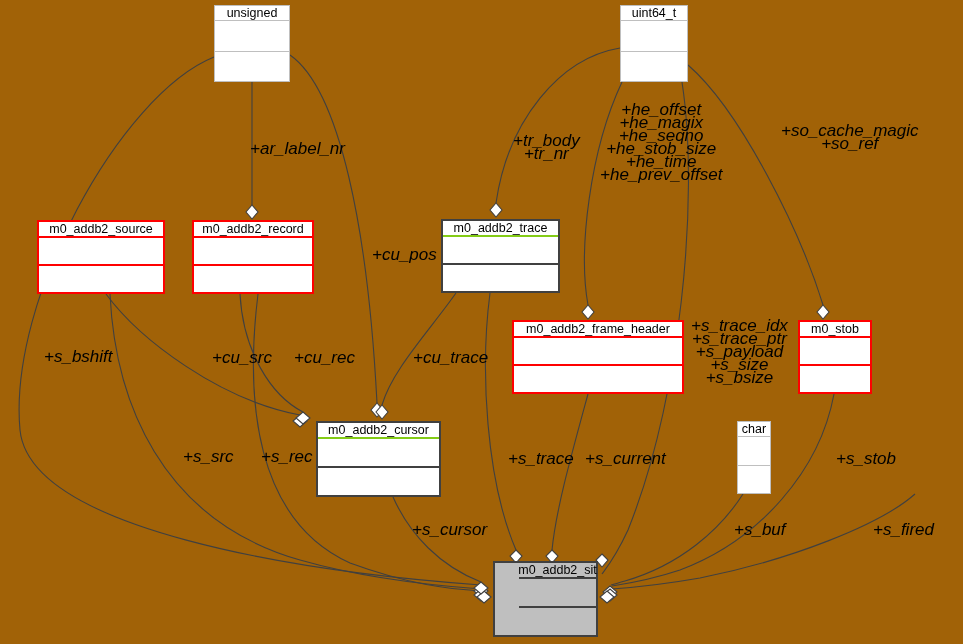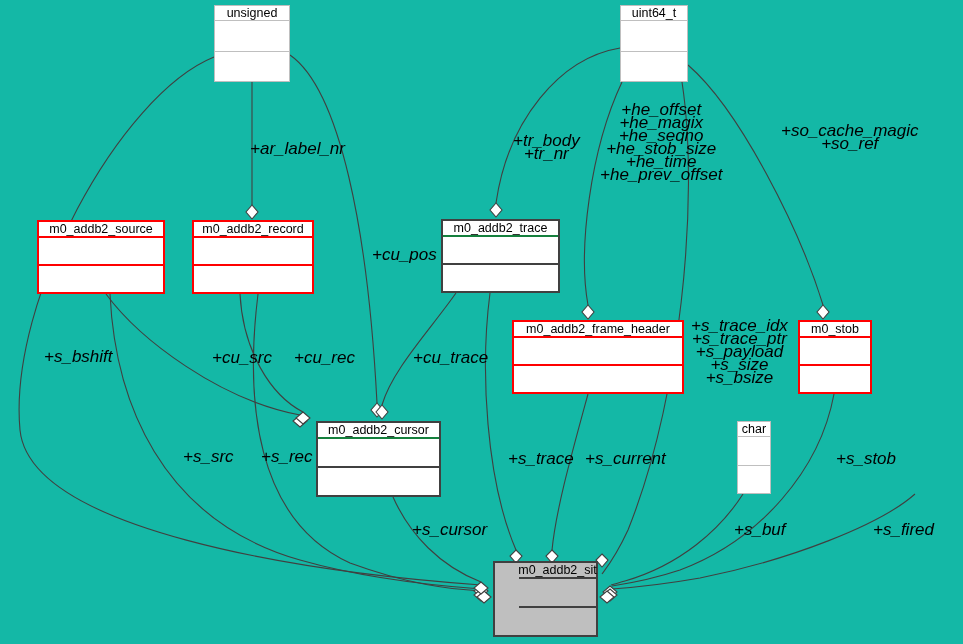--- a/index.html
+++ b/index.html
@@ -4,21 +4,21 @@
 <style>
   html, body {
     margin: 0;
     padding: 0;
     background: #ffffff;
   }
   #canvas {
     position: relative;
     width: 963px;
     height: 644px;
-    background: #14b8a6;
+    background: #a16207;
     font-family: "Liberation Sans", sans-serif;
     overflow: hidden;
   }
   #edges {
     position: absolute;
     left: 0; top: 0;
     width: 963px;
     height: 644px;
     pointer-events: none;
   }
@@ -54,21 +54,21 @@
     border-color: #ff0000;
     border-width: 2px;
   }
   .cls-red .row-title { border-bottom: 2px solid #ff0000; }
   .cls-red .row-mid { border-bottom: 2px solid #ff0000; }
   
   .cls-black {
     border-color: #404040;
     border-width: 2px;
   }
-  .cls-black .row-title { border-bottom: 2px solid #15803d; }
+  .cls-black .row-title { border-bottom: 2px solid #84cc16; }
   .cls-black .row-mid { border-bottom: 2px solid #404040; }
   
   .cls-focus {
     border-color: #404040;
     border-width: 2px;
     background: #bfbfbf;
     padding-left: 24px;
   }
   .cls-focus .row-title { border-bottom: 2px solid #404040; }
   .cls-focus .row-mid { border-bottom: 2px solid #404040; }

